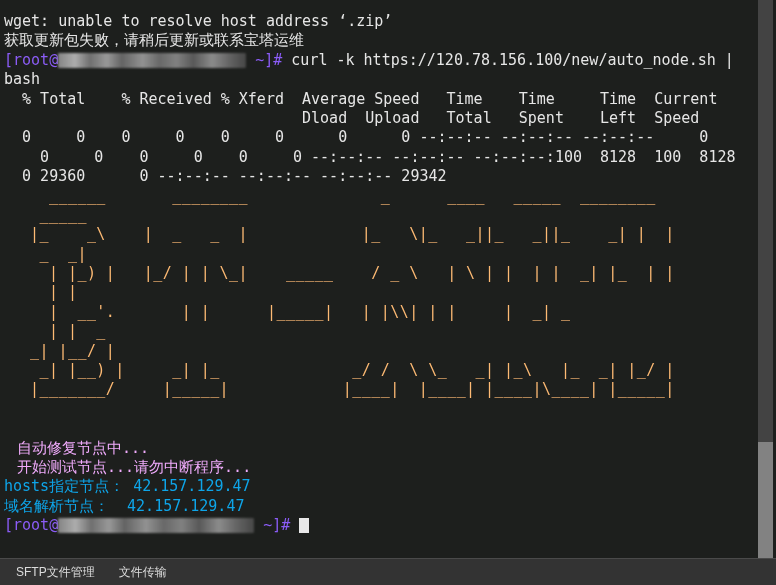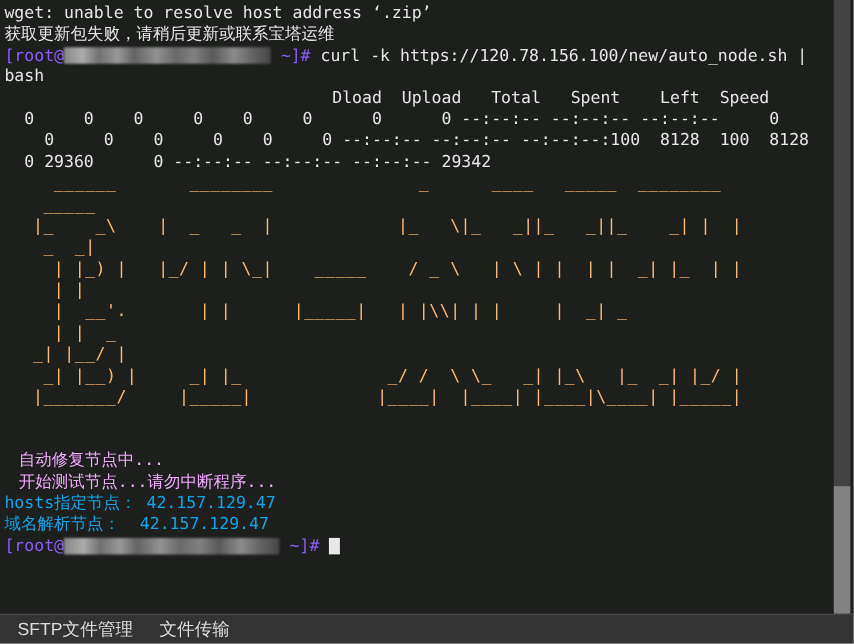--- a/index.html
+++ b/index.html
@@ -23,21 +23,21 @@
 
   
   #terminal {
     position: absolute;
     left: 0;
     top: 0;
     width: 752px;
     height: 558px;
     background: #1d1f1d;
     overflow: hidden;
-    padding: 2px 0 0 4px;
+    padding: 12px 0 0 4px;
     box-sizing: border-box;
   }
 
   .line {
     font-family: "DejaVu Sans Mono", monospace;
     font-size: 15px;
     line-height: 19.4px;
     height: 19.4px;
     white-space: pre;
     color: #d8d8d8;
@@ -120,21 +120,21 @@
     width: 776px;
     height: 27px;
     background: #333333;
     border-top: 1px solid #4a4a4a;
     box-sizing: border-box;
     display: flex;
     align-items: center;
   }
   .task-item {
     font-family: "Liberation Sans", sans-serif;
-    font-size: 16px;
+    font-size: 12px;
     color: #dcdcdc;
     padding: 0 12px;
     height: 27px;
     line-height: 27px;
     cursor: default;
   }
   .task-item:first-child { padding-left: 16px; }
 </style>
 </head>
 <body>
@@ -142,20 +142,21 @@
 <div id="app">
 
   <div id="terminal">
 
     <div class="line c-white">wget: unable to resolve host address ‘.zip’</div>
     <div class="line c-white">获取更新包失败，请稍后更新或联系宝塔运维</div>
 
     <div class="line"><span class="c-grey">[root@</span><span class="redact r1"></span><span class="c-grey"> ~]# </span><span class="c-white">curl -k https://120.78.156.100/new/auto_node.sh |</span></div>
     <div class="line c-white">bash</div>
 
+    <div class="line c-white">  % Total    % Received % Xferd  Average Speed   Time    Time     Time  Current</div>
     <div class="line c-white">                                 Dload  Upload   Total   Spent    Left  Speed</div>
     <div class="line c-white">  0     0    0     0    0     0      0      0 --:--:-- --:--:-- --:--:--     0      0     0</div>
     <div class="line c-white">    0     0    0     0    0     0 --:--:-- --:--:-- --:--:--:100  8128  100  8128      0</div>
     <div class="line c-white">  0 29360      0 --:--:-- --:--:-- --:--:-- 29342</div>
 
     <div class="art">  ______       ________              _      ____   _____  ________</div>
     <div class="art"> _____                                                              </div>
     <div class="art">|_    _\    |  _   _  |            |_   \|_   _||_   _||_    _| |  |</div>
     <div class="art"> _  _|                                                              </div>
     <div class="art">  | |_) |   |_/ | | \_|    _____    / _ \   | \ | |  | |  _| |_  | |</div>

